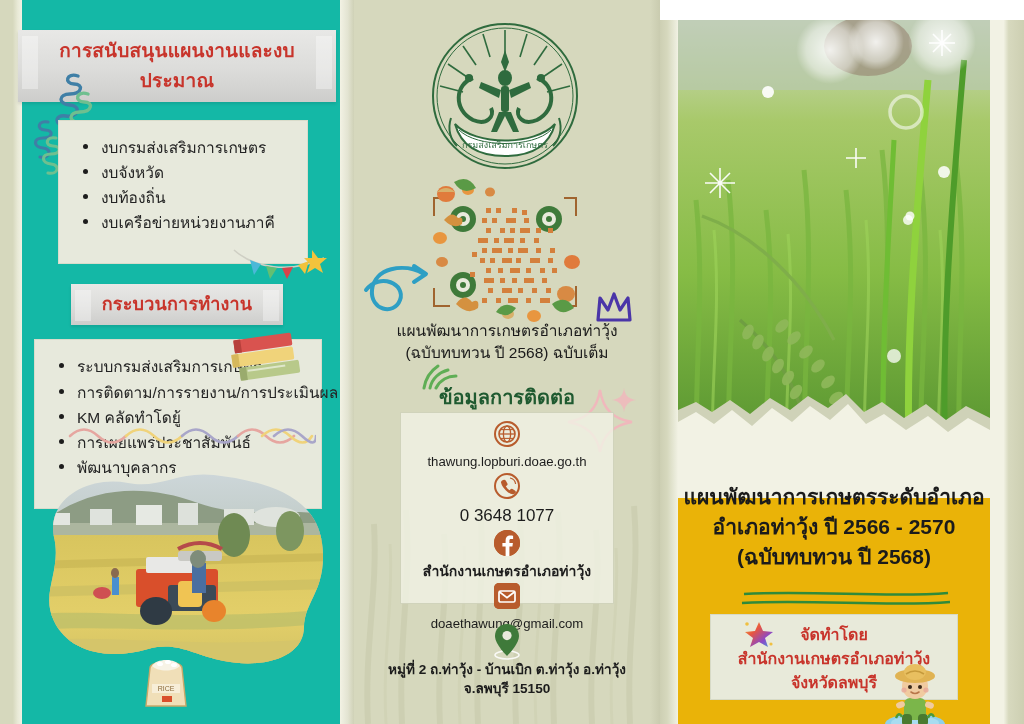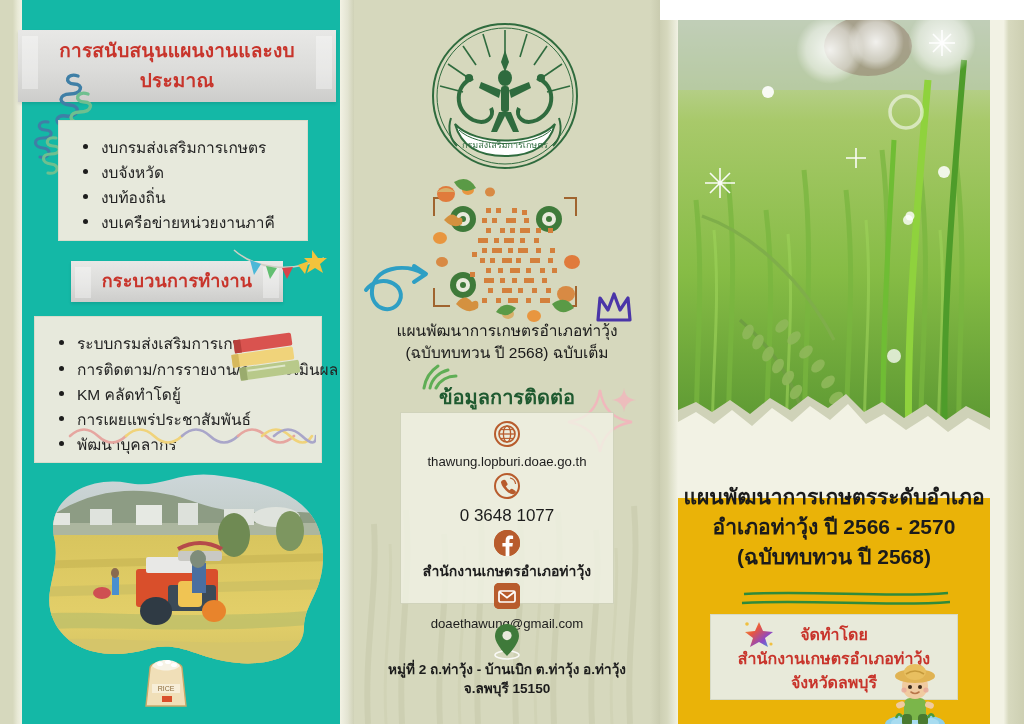--- a/index.html
+++ b/index.html
@@ -49,21 +49,21 @@
     width: 318px; margin-top: 30px; font-size: 19px;
   }
   #ribbon-process {
     width: 212px; margin-top: 20px; font-size: 18px;
   }
 
   .listbox {
     background: #e7e9dc;
     border: 1px solid #d9dccb;
     margin: 2px auto;
-    padding: 14px 14px 5px 22px;
+    padding: 14px 14px 28px 22px;
     position: relative;
   }
   #box-budget { width: 250px; margin-top: 18px; margin-left: 58px; }
   #box-process { width: 288px; margin-top: 14px; margin-left: 34px; }
 
   .listbox ul { list-style: none; }
   .listbox li {
     position: relative;
     padding-left: 20px;
     font-size: 15.5px;

